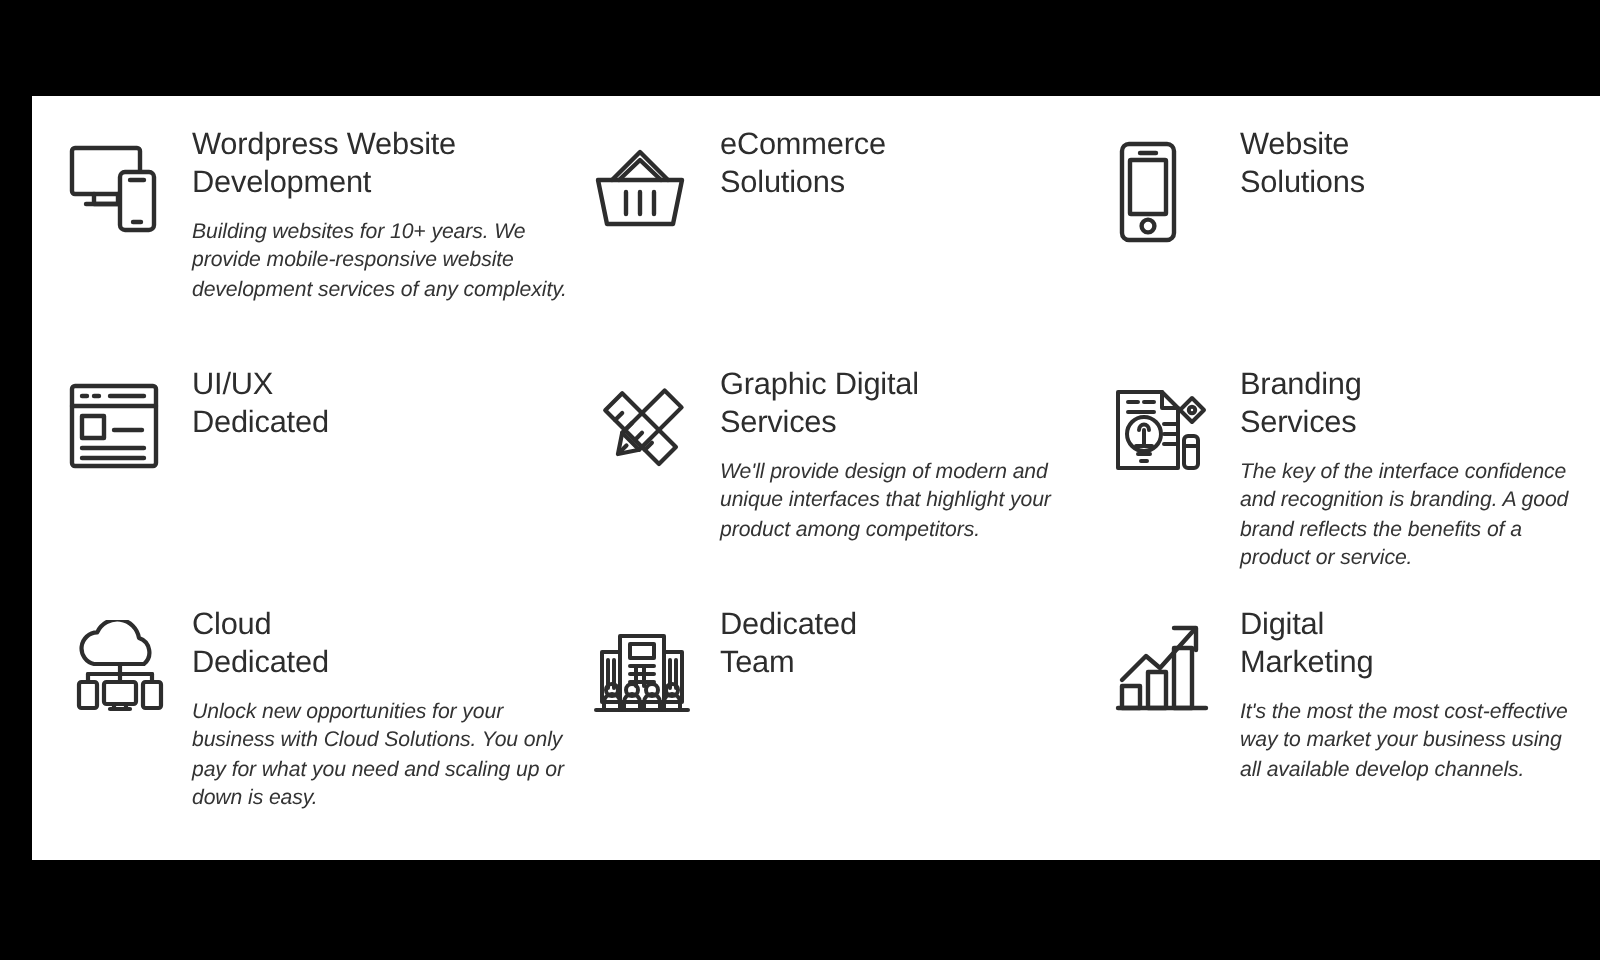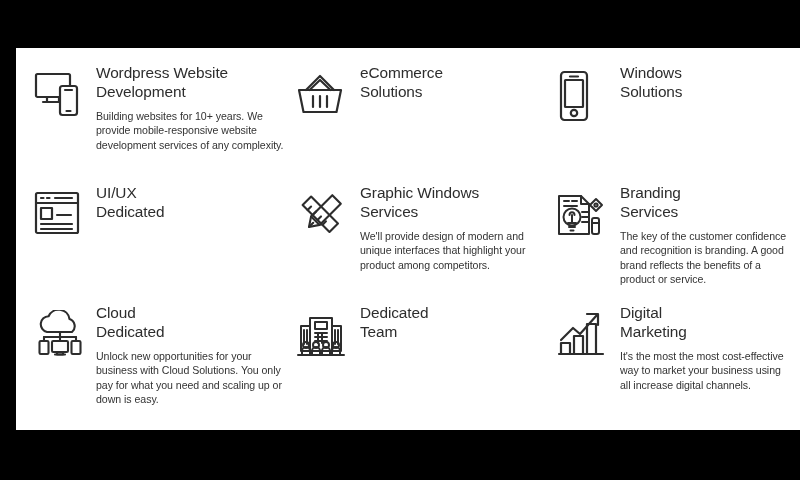--- a/index.html
+++ b/index.html
@@ -55,20 +55,21 @@
     font-weight:400;
     letter-spacing:-0.1px;
     white-space:pre-line;
   }
   .card-desc {
     margin-top:8px;
     color:#333333;
     font-size:10.6px;
     line-height:14.4px;
     letter-spacing:-0.05px;
+    font-style:italic;
   }
 
   
   .col2 .icon-wrap { margin-right:10px; }
   .col3 .icon-wrap { margin-right:10px; }
 </style>
 </head>
 <body>
 
 <div id="stage">
@@ -115,21 +116,21 @@
       <div class="card col3">
         <div class="icon-wrap">
           <svg width="36" height="52" viewBox="0 0 36 52" fill="none" stroke="#2d2d2d" stroke-width="2.2" stroke-linecap="round" stroke-linejoin="round">
             <rect x="5" y="2" width="26" height="48" rx="3.5"></rect>
             <rect x="9" y="10" width="18" height="27" rx="0.5"></rect>
             <path d="M14 6.5h8"></path>
             <circle cx="18" cy="43" r="3.2"></circle>
           </svg>
         </div>
         <div class="card-body">
-          <div class="card-title">Windows
+          <div class="card-title">Website
 Solutions</div>
         </div>
       </div>
 
       <div class="card col1">
         <div class="icon-wrap">
           <svg width="46" height="46" viewBox="0 0 46 46" fill="none" stroke="#2d2d2d" stroke-width="2.2" stroke-linecap="round" stroke-linejoin="round">
             <rect x="2" y="3" width="42" height="40" rx="1.5"></rect>
             <path d="M2 13h42"></path>
             <path d="M7 8h2.5M13 8h2.5"></path>
@@ -153,21 +154,21 @@
               <path d="M19 33h12"></path>
               <path d="M25 36v5"></path>
             </g>
             <g transform="rotate(-45 25 25)">
               <path d="M19 5h12v38H19z"></path>
               <path d="M19 12h5M19 19h5M19 26h5M19 33h5"></path>
             </g>
           </svg>
         </div>
         <div class="card-body">
-          <div class="card-title">Graphic Windows
+          <div class="card-title">Graphic Digital
 Services</div>
           <div class="card-desc">We'll provide design of modern and unique interfaces that highlight your product among competitors.</div>
         </div>
       </div>
 
       <div class="card col3">
         <div class="icon-wrap">
           <svg width="50" height="50" viewBox="0 0 50 50" fill="none" stroke="#2d2d2d" stroke-width="2" stroke-linecap="round" stroke-linejoin="round">
             <path d="M3 6h22l8 8v30H3z" fill="#ffffff"></path>
             <path d="M25 6v8h8"></path>
@@ -179,21 +180,21 @@
             <path d="M36 33h7"></path>
             <circle cx="16" cy="27" r="8.5" fill="#ffffff"></circle>
             <path d="M12 33h8M13 37h6M14.5 40.5h3"></path>
             <path d="M13.5 25c0-1.6 1.2-2.8 2.5-2.8s2.5 1.2 2.5 2.8"></path>
             <path d="M16 25v8"></path>
           </svg>
         </div>
         <div class="card-body">
           <div class="card-title">Branding
 Services</div>
-          <div class="card-desc">The key of the customer confidence and recognition is branding. A good brand reflects the benefits of a product or service.</div>
+          <div class="card-desc">The key of the interface confidence and recognition is branding. A good brand reflects the benefits of a product or service.</div>
         </div>
       </div>
 
       <div class="card col1">
         <div class="icon-wrap">
           <svg width="52" height="48" viewBox="0 0 52 48" fill="none" stroke="#2d2d2d" stroke-width="2.1" stroke-linecap="round" stroke-linejoin="round">
             <path d="M13 22a8 8 0 0 1 1.6-15.8A11 11 0 0 1 35.5 9 7.6 7.6 0 0 1 38 22z"></path>
             <path d="M26 22v5"></path>
             <path d="M10 27h32"></path>
             <path d="M10 27v4M26 27v4M42 27v4"></path>
@@ -246,19 +247,19 @@
             <rect x="5" y="33" width="9" height="11"></rect>
             <rect x="18" y="26" width="9" height="18"></rect>
             <rect x="31" y="14" width="9" height="30"></rect>
             <path d="M5 30 17 18l7 6L41 5"></path>
             <path d="M31 4h11v11"></path>
           </svg>
         </div>
         <div class="card-body">
           <div class="card-title">Digital
 Marketing</div>
-          <div class="card-desc">It's the most the most cost-effective way to market your business using all increase digital channels.</div>
+          <div class="card-desc">It's the most the most cost-effective way to market your business using all available develop channels.</div>
         </div>
       </div>
 
     </div>
   </div>
 </div>
 
 </body></html>

